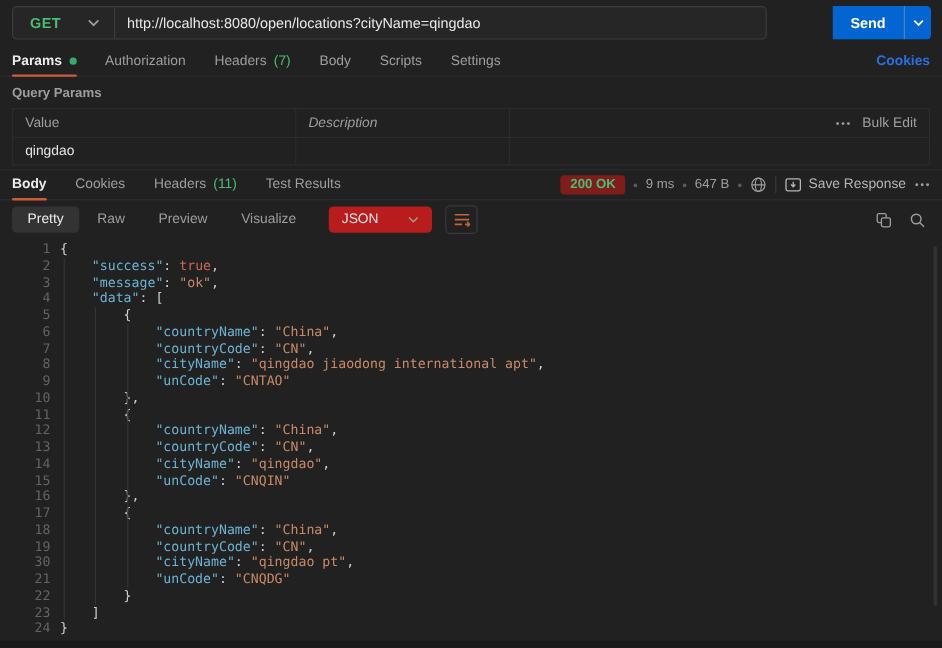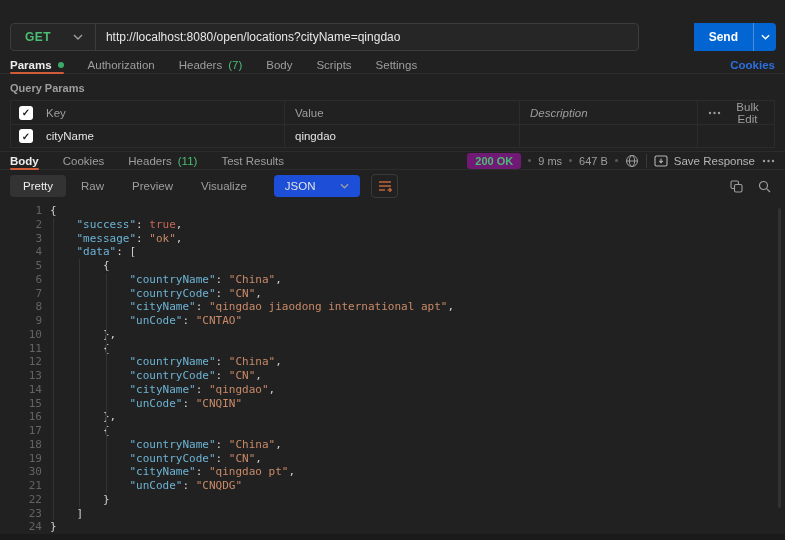--- a/index.html
+++ b/index.html
@@ -6,21 +6,21 @@
   html,body { width:785px; height:540px; overflow:hidden; }
   body {
     background:#212121;
     color:#ededed;
     font-family:"Liberation Sans", sans-serif;
     position:relative;
   }
   .app { display:flex; flex-direction:column; height:534px; }
 
   
-  .url-row { display:flex; align-items:center; gap:7px; padding:5px 9px 5px 10px;margin-top:18px; }
+  .url-row { display:flex; align-items:center; gap:7px; padding:5px 9px 5px 10px; }
   .url-field {
     flex:1; display:flex; align-items:center; height:28px;
     background:#262626; border:1px solid #3c3c3c; border-radius:4px;
   }
   .method { display:flex; align-items:center; gap:22px; padding:0 12px 0 14px; height:100%; cursor:pointer; }
   .method-label { color:#4cbd74; font-weight:700; font-size:12px; letter-spacing:.4px; }
   .chev { color:#9e9e9e; display:flex; align-items:center; }
   .divider-v { width:1px; align-self:stretch; background:#3c3c3c; }
   .url-input {
     flex:1; background:transparent; border:none; outline:none;
@@ -63,31 +63,31 @@
   .c-act { flex:1; justify-content:flex-end; gap:10px; color:#9e9e9e;text-align:center; }
   .qp-head .qp-cell { color:#9e9e9e; }
   .checkbox { width:14px; height:14px; background:#fff; border-radius:3px; flex:none;
        display:flex; align-items:center; justify-content:center; cursor:pointer; }
   .checkbox.checked::after { content:"✓"; color:#1a1a1a; font-size:10px; font-weight:700; }
   .bulk-edit { font-size:11.5px; color:#9e9e9e; cursor:pointer; }
 
   
   .resp-tabs { border-top:1px solid #2c2c2c; }
   .resp-meta { margin-left:auto; display:flex; align-items:center; gap:7px; font-size:11px; color:#9e9e9e; }
-  .status-badge { color:#4cbd74; background:#701a75; padding:2px 8px; border-radius:3px;
+  .status-badge { color:#4cbd74; background:#7f1d1d; padding:2px 8px; border-radius:3px;
        font-weight:600; font-size:11px; }
   .meta-dot { width:3px; height:3px; background:#5c5c5c; border-radius:50%; }
   .meta-sep { width:1px; height:14px; background:#3a3a3a; }
   .save-response { display:flex; align-items:flex-start; gap:6px; color:#b5b5b5; cursor:pointer; font-size:11.5px; }
   .icon-btn { display:flex; align-items:center; cursor:pointer; color:#9e9e9e; }
 
   .resp-toolbar { display:flex; align-items:center; padding:4px 10px; gap:2px; }
   .view-tab { font-size:11.5px; color:#9e9e9e; padding:5px 13px; border-radius:4px; cursor:pointer; }
   .view-tab.active { background:#333333; color:#ededed; }
-  .json-select { margin-left:12px; display:flex; align-items:center; gap:25px; background:#1d4ed8;
+  .json-select { margin-left:12px; display:flex; align-items:center; gap:25px; background:#b91c1c;
        border-radius:4px; padding:5px 11px; font-size:11.5px; color:#e3e3e3; cursor:pointer; }
   .wrap-btn { margin-left:9px; border:1px solid #3a3a3a; border-radius:4px; width:27px; height:24px;
        display:flex; align-items:center; justify-content:center; cursor:pointer; }
   .toolbar-right { margin-left:auto; display:flex; align-items:center; gap:15px; padding-right:4px; }
 
   
   .code { position:relative; flex:1; padding-top:2px;
        font-family:"DejaVu Sans Mono", monospace; font-size:11px; line-height:13.75px; }
   .code-line { display:flex; white-space:pre; }
   .ln { width:42px; text-align:right; color:#636363; flex:none; }
@@ -155,46 +155,38 @@
       <span>Settings</span>
     </div>
     <div class="row-right">
       <span class="cookies-link">Cookies</span>
     </div>
   </div>
 
   <div class="qp-title">Query Params</div>
   <div class="qp-table">
     <div class="qp-row qp-head">
-      <div class="qp-cell c-key">
-        <span class="checkbox checked"></span>
-        <span>Key</span>
-      </div>
       <div class="qp-cell c-val">
         <span>Value</span>
       </div>
       <div class="qp-cell c-desc">
         <span>Description</span>
       </div>
       <div class="qp-cell c-act">
         <span class="icon-btn">
           <svg width="13" height="4" viewBox="0 0 13 4">
               <circle cx="2" cy="2" r="1.2" fill="#9e9e9e"></circle>
               <circle cx="6.5" cy="2" r="1.2" fill="#9e9e9e"></circle>
               <circle cx="11" cy="2" r="1.2" fill="#9e9e9e"></circle>
             </svg>
         </span>
         <span class="bulk-edit">Bulk Edit</span>
       </div>
     </div>
     <div class="qp-row">
-      <div class="qp-cell c-key">
-        <span class="checkbox checked"></span>
-        <span>cityName</span>
-      </div>
       <div class="qp-cell c-val">
         <span>qingdao</span>
       </div>
       <div class="qp-cell c-desc">
         <span></span>
       </div>
       <div class="qp-cell c-act"></div>
     </div>
   </div>
 

